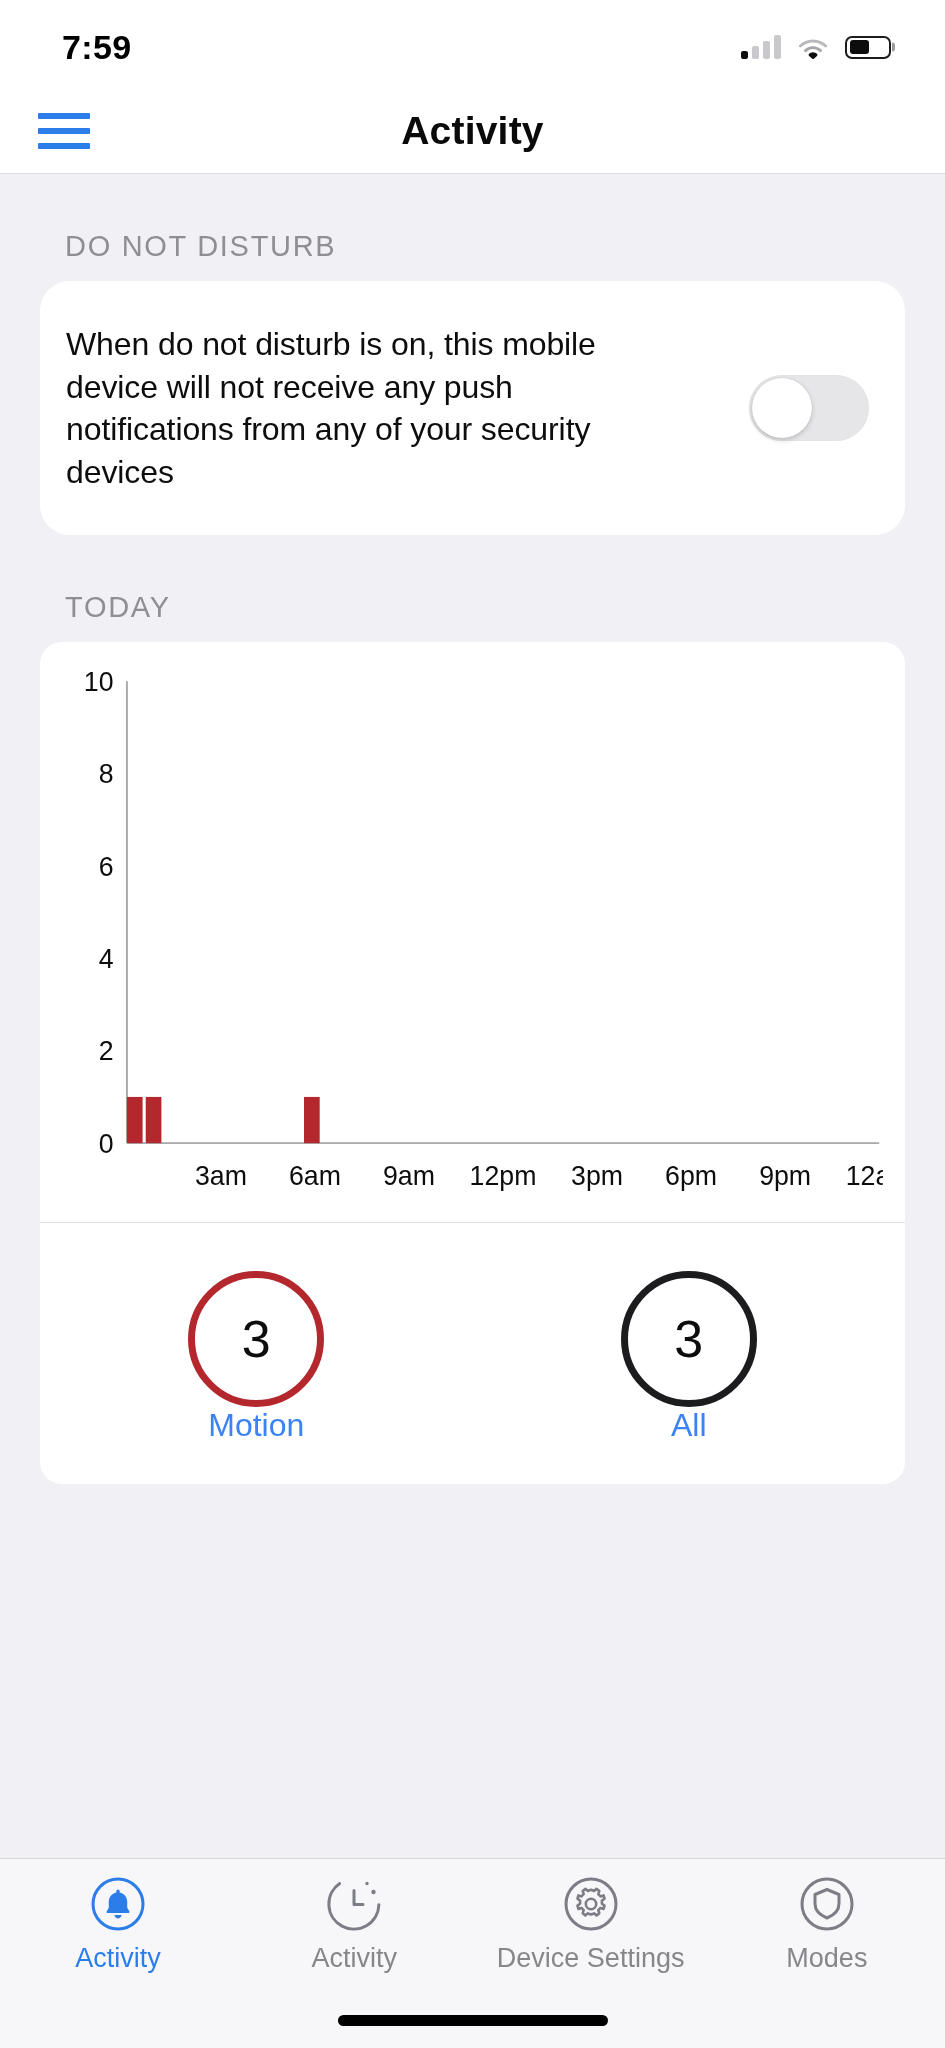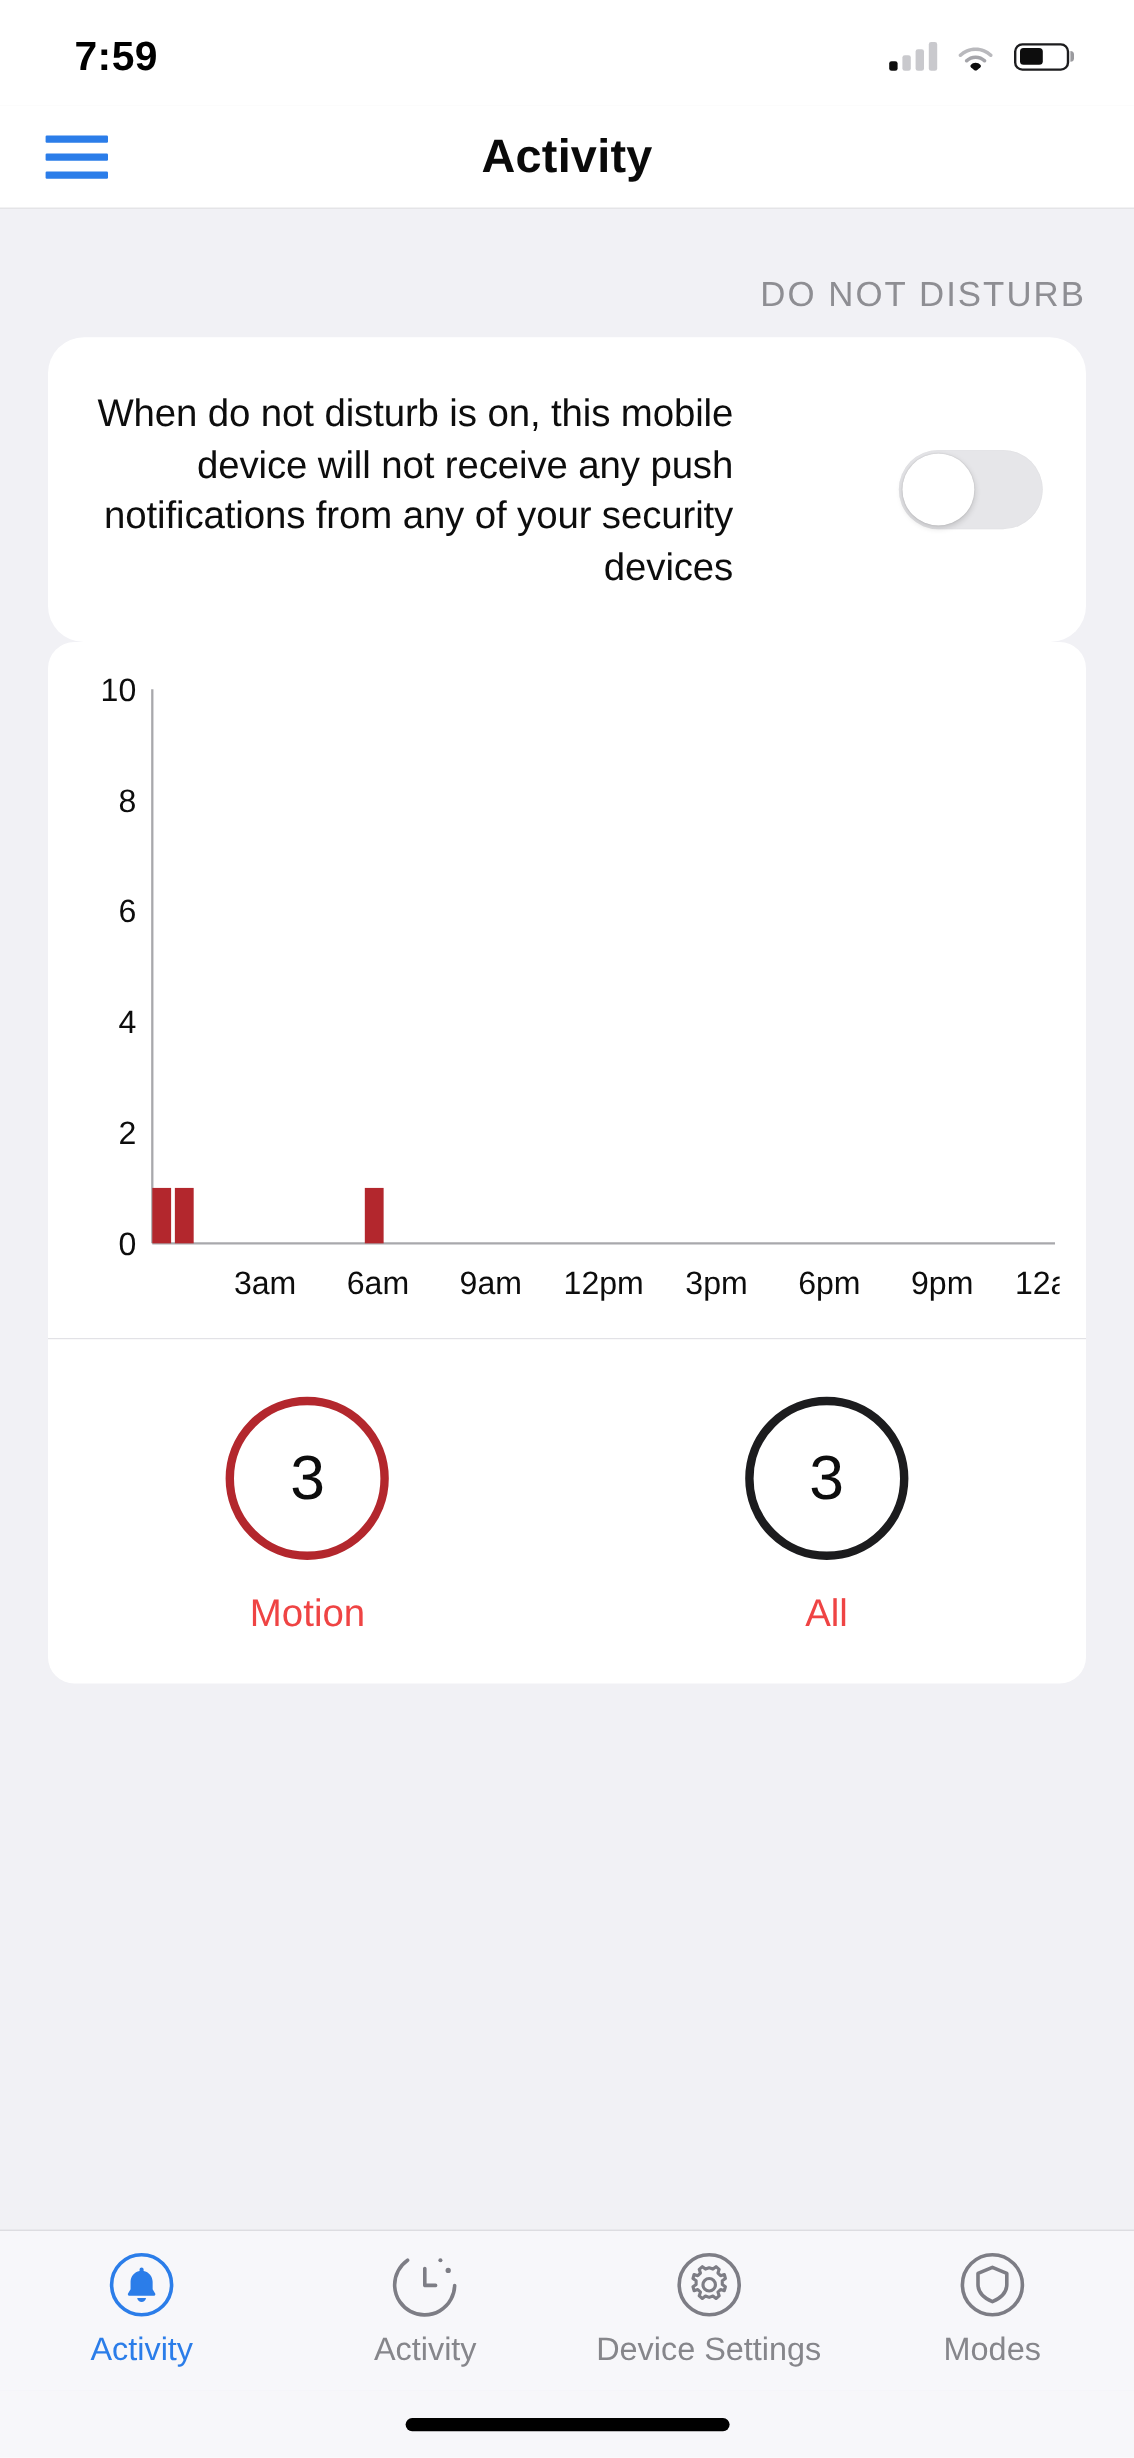--- a/index.html
+++ b/index.html
@@ -61,21 +61,20 @@
   .hamburger span { display:block; height:6px; background:#2b7de9; border-radius:1px; }
   .nav-title {
     width:100%; text-align:center;
     font-size:39px; font-weight:700; color:#0a0a0a; letter-spacing:0.2px;
   }
 
   
   .body {
     flex:1 1 auto; background:#f1f1f5; overflow:hidden;
     padding:0 40px;
-    text-align:right;
   }
   .section-label {
     font-size:29px; color:#8e8e93; letter-spacing:1.7px;
     padding:56px 0 18px 25px; font-weight:400;
   }
   .card {
     background:#ffffff; border-radius:22px;
   }
 
   
@@ -113,21 +112,21 @@
   .counter {
     width:50%; display:flex; flex-direction:column; align-items:center;
   }
   .counter .ring {
     width:136px; height:136px; border-radius:50%;
     border:7px solid #b3272d;
     display:flex; align-items:center; justify-content:center;
     font-size:52px; color:#0d0d0d; font-weight:400;
   }
   .counter.all .ring { border-color:#1c1c1e; }
-  .counter .cap { margin-top:26px; font-size:32px; color:#ef4444; }
+  .counter .cap { font-size:32px; color:#3b82f6; }
 
   
   .tabbar {
     flex:0 0 auto; height:134px; background:#f7f7fa;
     border-top:1px solid #d6d6db;
     display:flex; align-items:flex-start; padding-top:16px;
   }
   .tab {
     flex:1 1 0; display:flex; flex-direction:column; align-items:center;
     gap:10px; cursor:pointer;
@@ -178,20 +177,21 @@
 
     <div class="section-label">DO NOT DISTURB</div>
 
     <div class="card dnd-card">
       <div class="dnd-text">When do not disturb is on, this mobile device will not receive any push notifications from any of your security devices</div>
       <div class="toggle">
         <div class="knob"></div>
       </div>
     </div>
 
+    <div class="section-label">TODAY</div>
 
     <div class="card today-card">
       <div class="chart-wrap">
         <svg class="chart-svg" id="chart" viewBox="0 0 860 580" preserveAspectRatio="none">
             <line x1="68" y1="18" x2="68" y2="498" stroke="#a8a8ac" stroke-width="2"></line>
             <line x1="68" y1="498" x2="856" y2="498" stroke="#a8a8ac" stroke-width="2"></line>
             <text x="54" y="508" text-anchor="end" font-size="28" fill="#0d0d0d" font-family="&quot;Liberation Sans&quot;, sans-serif">0</text>
             <text x="54" y="412" text-anchor="end" font-size="28" fill="#0d0d0d" font-family="&quot;Liberation Sans&quot;, sans-serif">2</text>
             <text x="54" y="316" text-anchor="end" font-size="28" fill="#0d0d0d" font-family="&quot;Liberation Sans&quot;, sans-serif">4</text>
             <text x="54" y="220" text-anchor="end" font-size="28" fill="#0d0d0d" font-family="&quot;Liberation Sans&quot;, sans-serif">6</text>

